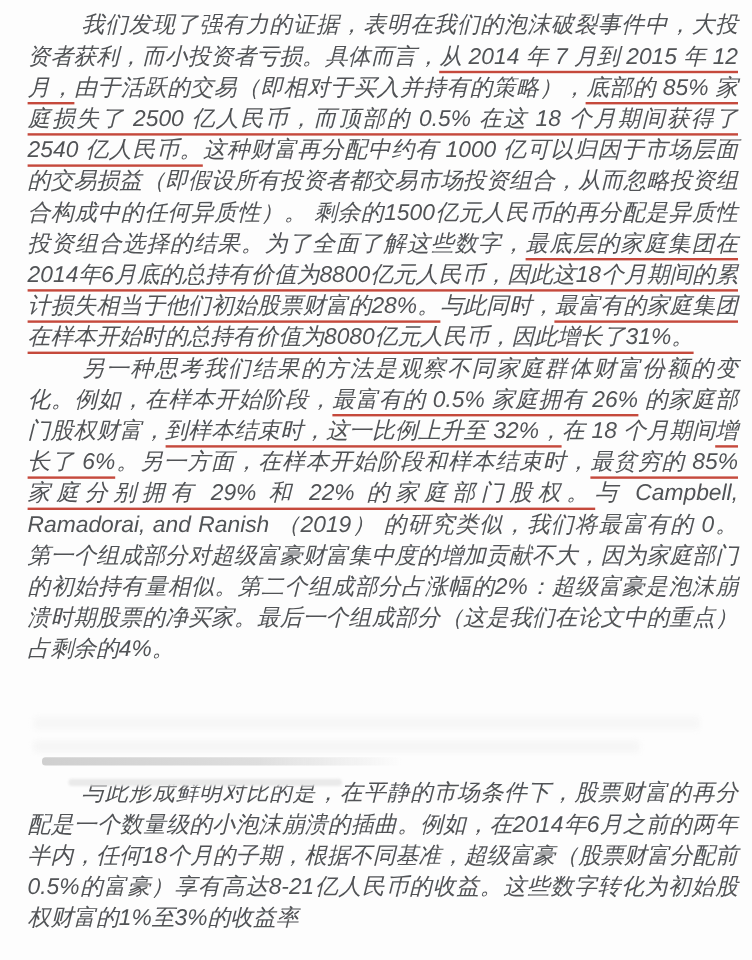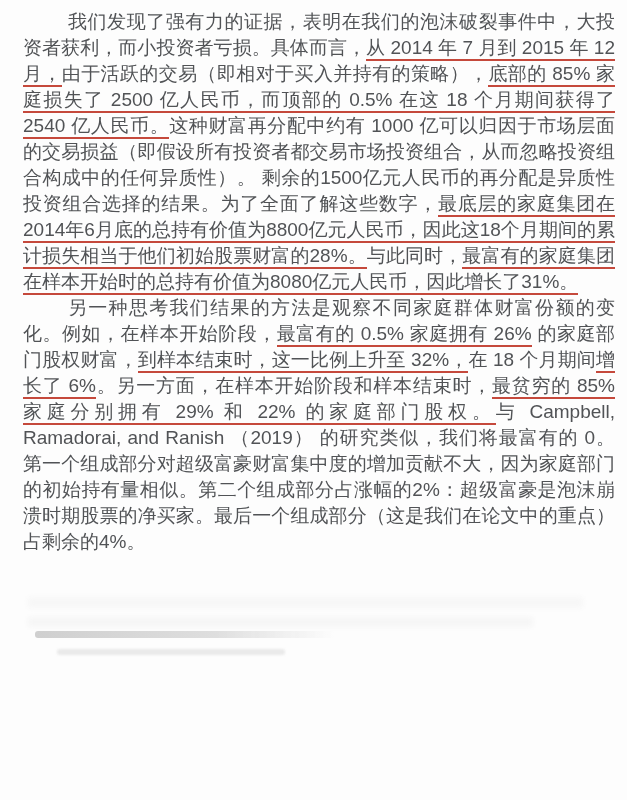--- a/index.html
+++ b/index.html
@@ -11,20 +11,21 @@
   body{
     background:#ffffff;
     font-family:"Liberation Sans","DejaVu Sans",sans-serif;
   }
   .page{
     position:relative;
     width:627px;
     height:800px;
     overflow:hidden;
     background:var(--page-bg);
+    font-style:italic;
   }
   .textblock{
     position:relative;
     box-sizing:border-box;
     width:627px;
     padding:9px 12px 0 23px;
   }
   p.para{
     margin:0;
     width:592px;
@@ -56,20 +57,21 @@
   .ghost-d{left:57px;top:649px;width:228px;height:6px;background:#eaeaea;filter:blur(1px);}
 </style>
 </head>
 <body>
 
 <div class="page">
 
   <div class="textblock">
     <p class="para"><span class="seg">我们发现了强有力的证据，表明在我们的泡沫破裂事件中，大投资者获利，而小投资者亏损。具体而言，</span><span class="seg underlined">从 2014 年 7 月到 2015 年 12 月，</span><span class="seg">由于活跃的交易（即相对于买入并持有的策略），</span><span class="seg underlined">底部的 85% 家庭损失了 2500 亿人民币，而顶部的 0.5% 在这 18 个月期间获得了 2540 亿人民币。</span><span class="seg">这种财富再分配中约有 1000 亿可以归因于市场层面的交易损益（即假设所有投资者都交易市场投资组合，从而忽略投资组合构成中的任何异质性）。 剩余的1500亿元人民币的再分配是异质性投资组合选择的结果。为了全面了解这些数字，</span><span class="seg underlined">最底层的家庭集团在2014年6月底的总持有价值为8800亿元人民币，因此这18个月期间的累计损失相当于他们初始股票财富的28%。</span><span class="seg">与此同时，</span><span class="seg underlined">最富有的家庭集团在样本开始时的总持有价值为8080亿元人民币，因此增长了31%。</span></p>
     <p class="para"><span class="seg">另一种思考我们结果的方法是观察不同家庭群体财富份额的变化。例如，在样本开始阶段，</span><span class="seg underlined">最富有的 0.5% 家庭拥有 26%</span><span class="seg"> 的家庭部门股权财富，</span><span class="seg underlined">到样本结束时，这一比例上升至 32%，</span><span class="seg">在 18 个月期间</span><span class="seg underlined">增长了 6%</span><span class="seg">。另一方面，在样本开始阶段和样本结束时，</span><span class="seg underlined">最贫穷的 85% 家庭分别拥有 29% 和 22% 的家庭部门股权。</span><span class="seg">与 Campbell, Ramadorai, and Ranish （2019） 的研究类似，我们将最富有的 0。 第一个组成部分对超级富豪财富集中度的增加贡献不大，因为家庭部门的初始持有量相似。第二个组成部分占涨幅的2%：超级富豪是泡沫崩溃时期股票的净买家。最后一个组成部分（这是我们在论文中的重点）占剩余的4%。</span></p>
+    <p class="para gap-large"><span class="seg">与此形成鲜明对比的是，在平静的市场条件下，股票财富的再分配是一个数量级的小泡沫崩溃的插曲。例如，在2014年6月之前的两年半内，任何18个月的子期，根据不同基准，超级富豪（股票财富分配前0.5%的富豪）享有高达8-21亿人民币的收益。这些数字转化为初始股权财富的1%至3%的收益率</span></p>
   </div>
 
   <div class="ghost ghost-a"></div>
   <div class="ghost ghost-b"></div>
   <div class="ghost ghost-c"></div>
   <div class="ghost ghost-d"></div>
 
 </div>
 
 </body></html>

